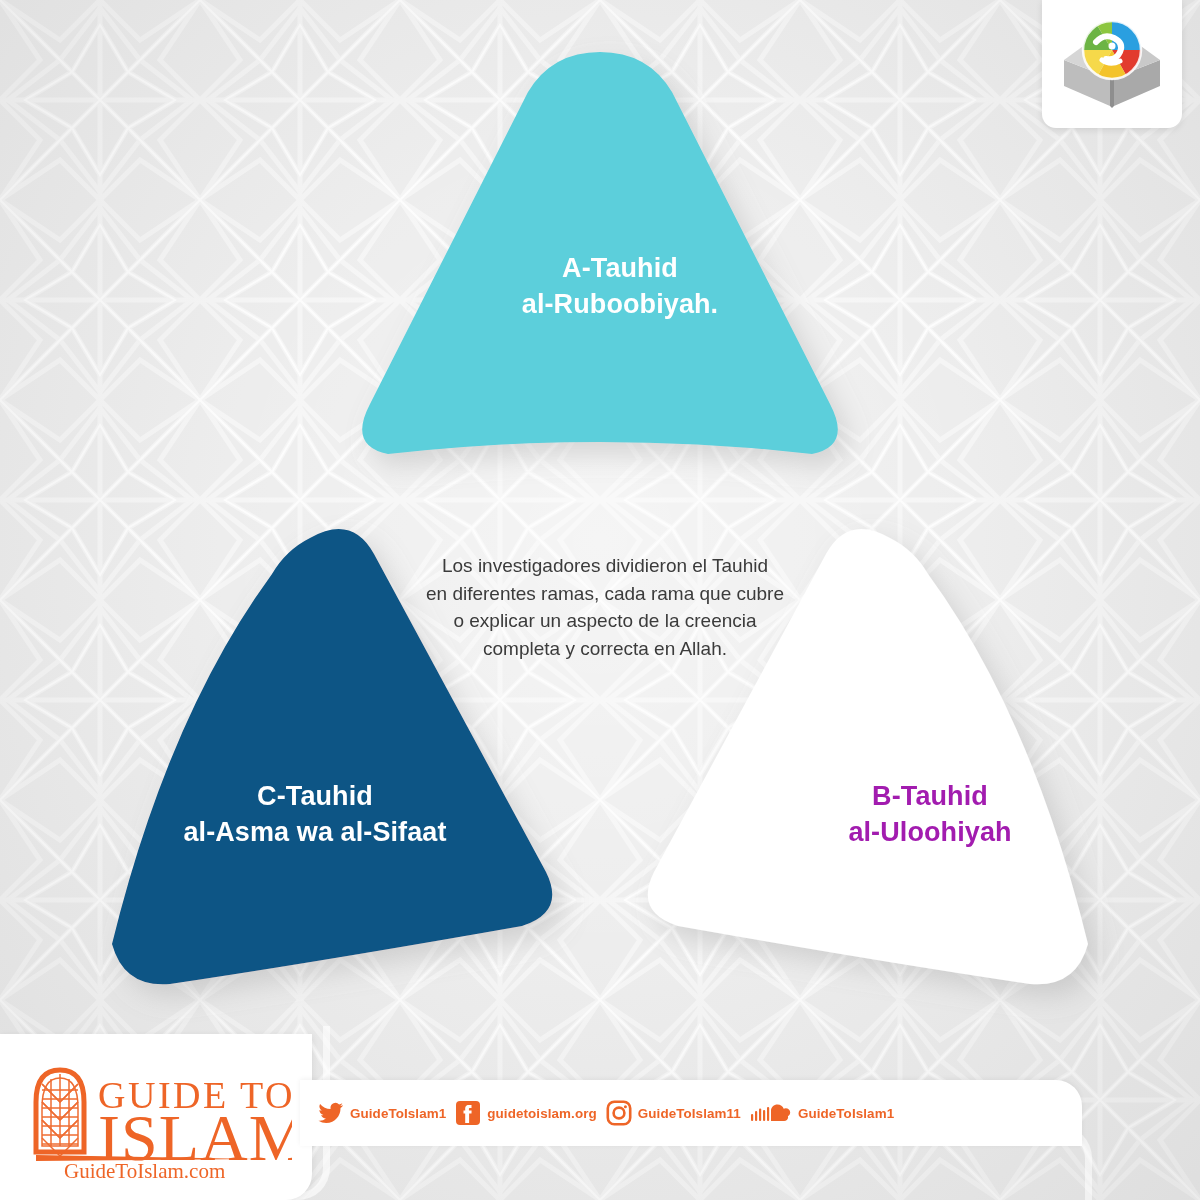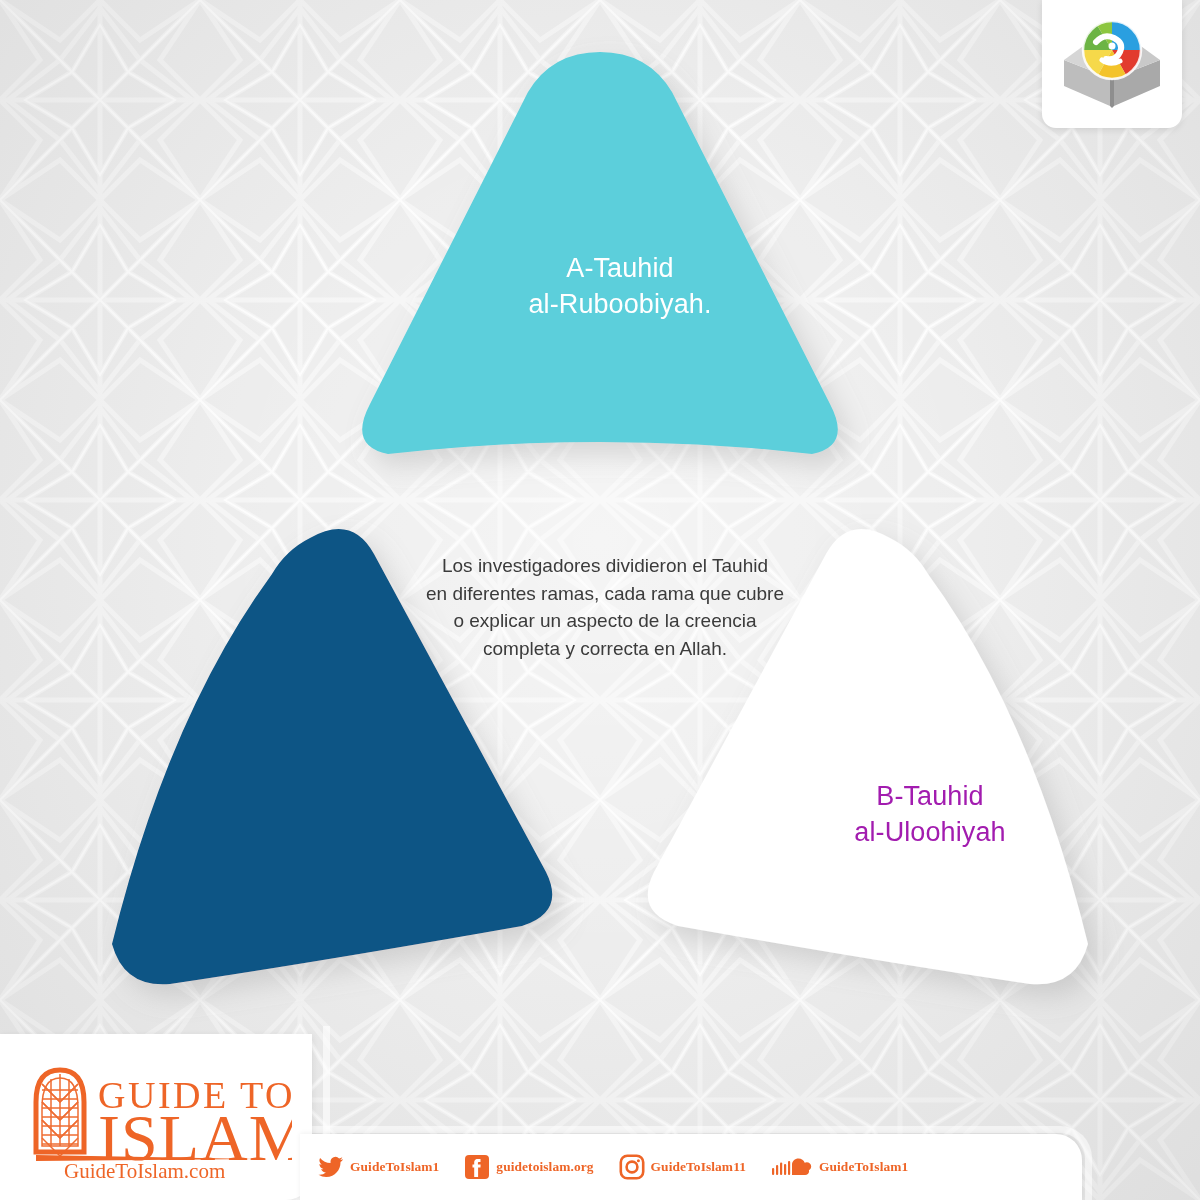--- a/index.html
+++ b/index.html
@@ -13,21 +13,21 @@
   
   #bg-pattern{position:absolute;inset:0;z-index:0;}
   #bg-vignette{position:absolute;inset:0;z-index:1;pointer-events:none;
     background:radial-gradient(ellipse at 50% 45%, rgba(255,255,255,.55) 0%, rgba(255,255,255,.18) 45%, rgba(198,198,198,.30) 100%);}
 
   
   #diagram{position:absolute;left:0;top:0;width:1200px;height:1200px;z-index:2;}
 
   .shape-label{
     position:absolute;z-index:4;text-align:center;
-    font-weight:normal;line-height:1.34;letter-spacing:.1px;
+    font-weight:bold;line-height:1.34;letter-spacing:.1px;
     white-space:pre-line;
   }
   #label-a{left:370px;top:250px;width:500px;font-size:27px;color:#ffffff;}
   #label-b{left:760px;top:778px;width:340px;font-size:27px;color:#a21caf;}
   #label-c{left:90px;top:778px;width:450px;font-size:27px;color:#ffffff;}
 
   #center-text{
     position:absolute;z-index:4;left:360px;top:552px;width:490px;
     text-align:center;font-size:19px;line-height:1.45;color:#3b3b3b;
     white-space:pre-line;
@@ -47,24 +47,24 @@
     background:#ffffff;border-bottom-right-radius:26px;
     box-shadow:1px 1px 6px rgba(0,0,0,.07);
   }
   #logo-card-outline{
     position:absolute;z-index:6;left:0;top:1026px;width:330px;height:174px;
     border-bottom-right-radius:32px;border-right:7px solid rgba(255,255,255,.62);
     border-bottom:7px solid rgba(255,255,255,.62);box-sizing:border-box;
   }
   #logo-inner{position:absolute;left:22px;top:22px;width:270px;height:124px;}
   #social-bar{
-    position:absolute;z-index:7;left:300px;top:1134px;width:782px;height:66px;
+    position:absolute;z-index:7;left:300px;top:1080px;width:782px;height:66px;
     background:#ffffff;border-top-right-radius:26px;
     box-shadow:0 -1px 5px rgba(0,0,0,.06);
-    display:flex;align-items:center;gap:16px;padding-left:18px;box-sizing:border-box;font-family:Liberation Serif, serif;
+    display:flex;align-items:center;gap:0px;padding-left:18px;box-sizing:border-box;
   }
   #social-bar-outline{
     position:absolute;z-index:6;left:296px;top:1126px;width:796px;height:74px;
     border-top-right-radius:32px;border-right:7px solid rgba(255,255,255,.55);
     border-top:7px solid rgba(255,255,255,.55);box-sizing:border-box;
   }
   .social-item{display:flex;align-items:center;height:100%;margin-right:9px;}
   .social-item .s-ico{display:flex;align-items:center;justify-content:center;margin-right:6px;}
   .social-item .s-txt{
     font-size:13.4px;font-weight:bold;color:#ee6527;letter-spacing:.1px;white-space:nowrap;
@@ -134,20 +134,22 @@
                Q 1076 988 1088 944
                Q 1032 716 928 574
                Q 914 550 890 538 Z" fill="#ffffff"></path>
     </g>
   </svg>
 
   <div class="shape-label" id="label-a">A-Tauhid
 al-Ruboobiyah.</div>
   <div class="shape-label" id="label-b">B-Tauhid
 al-Uloohiyah</div>
+  <div class="shape-label" id="label-c">C-Tauhid
+al-Asma wa al-Sifaat</div>
 
   <div id="center-text">Los investigadores dividieron el Tauhid
 en diferentes ramas, cada rama que cubre
 o explicar un aspecto de la creencia
 completa y correcta en Allah.</div>
 
   <div id="top-badge">
     <svg width="112" height="96" viewBox="0 0 112 96">
 
       <path d="M8 44 L54 62 L54 90 L8 70 Z" fill="#bdbdbd"></path>

